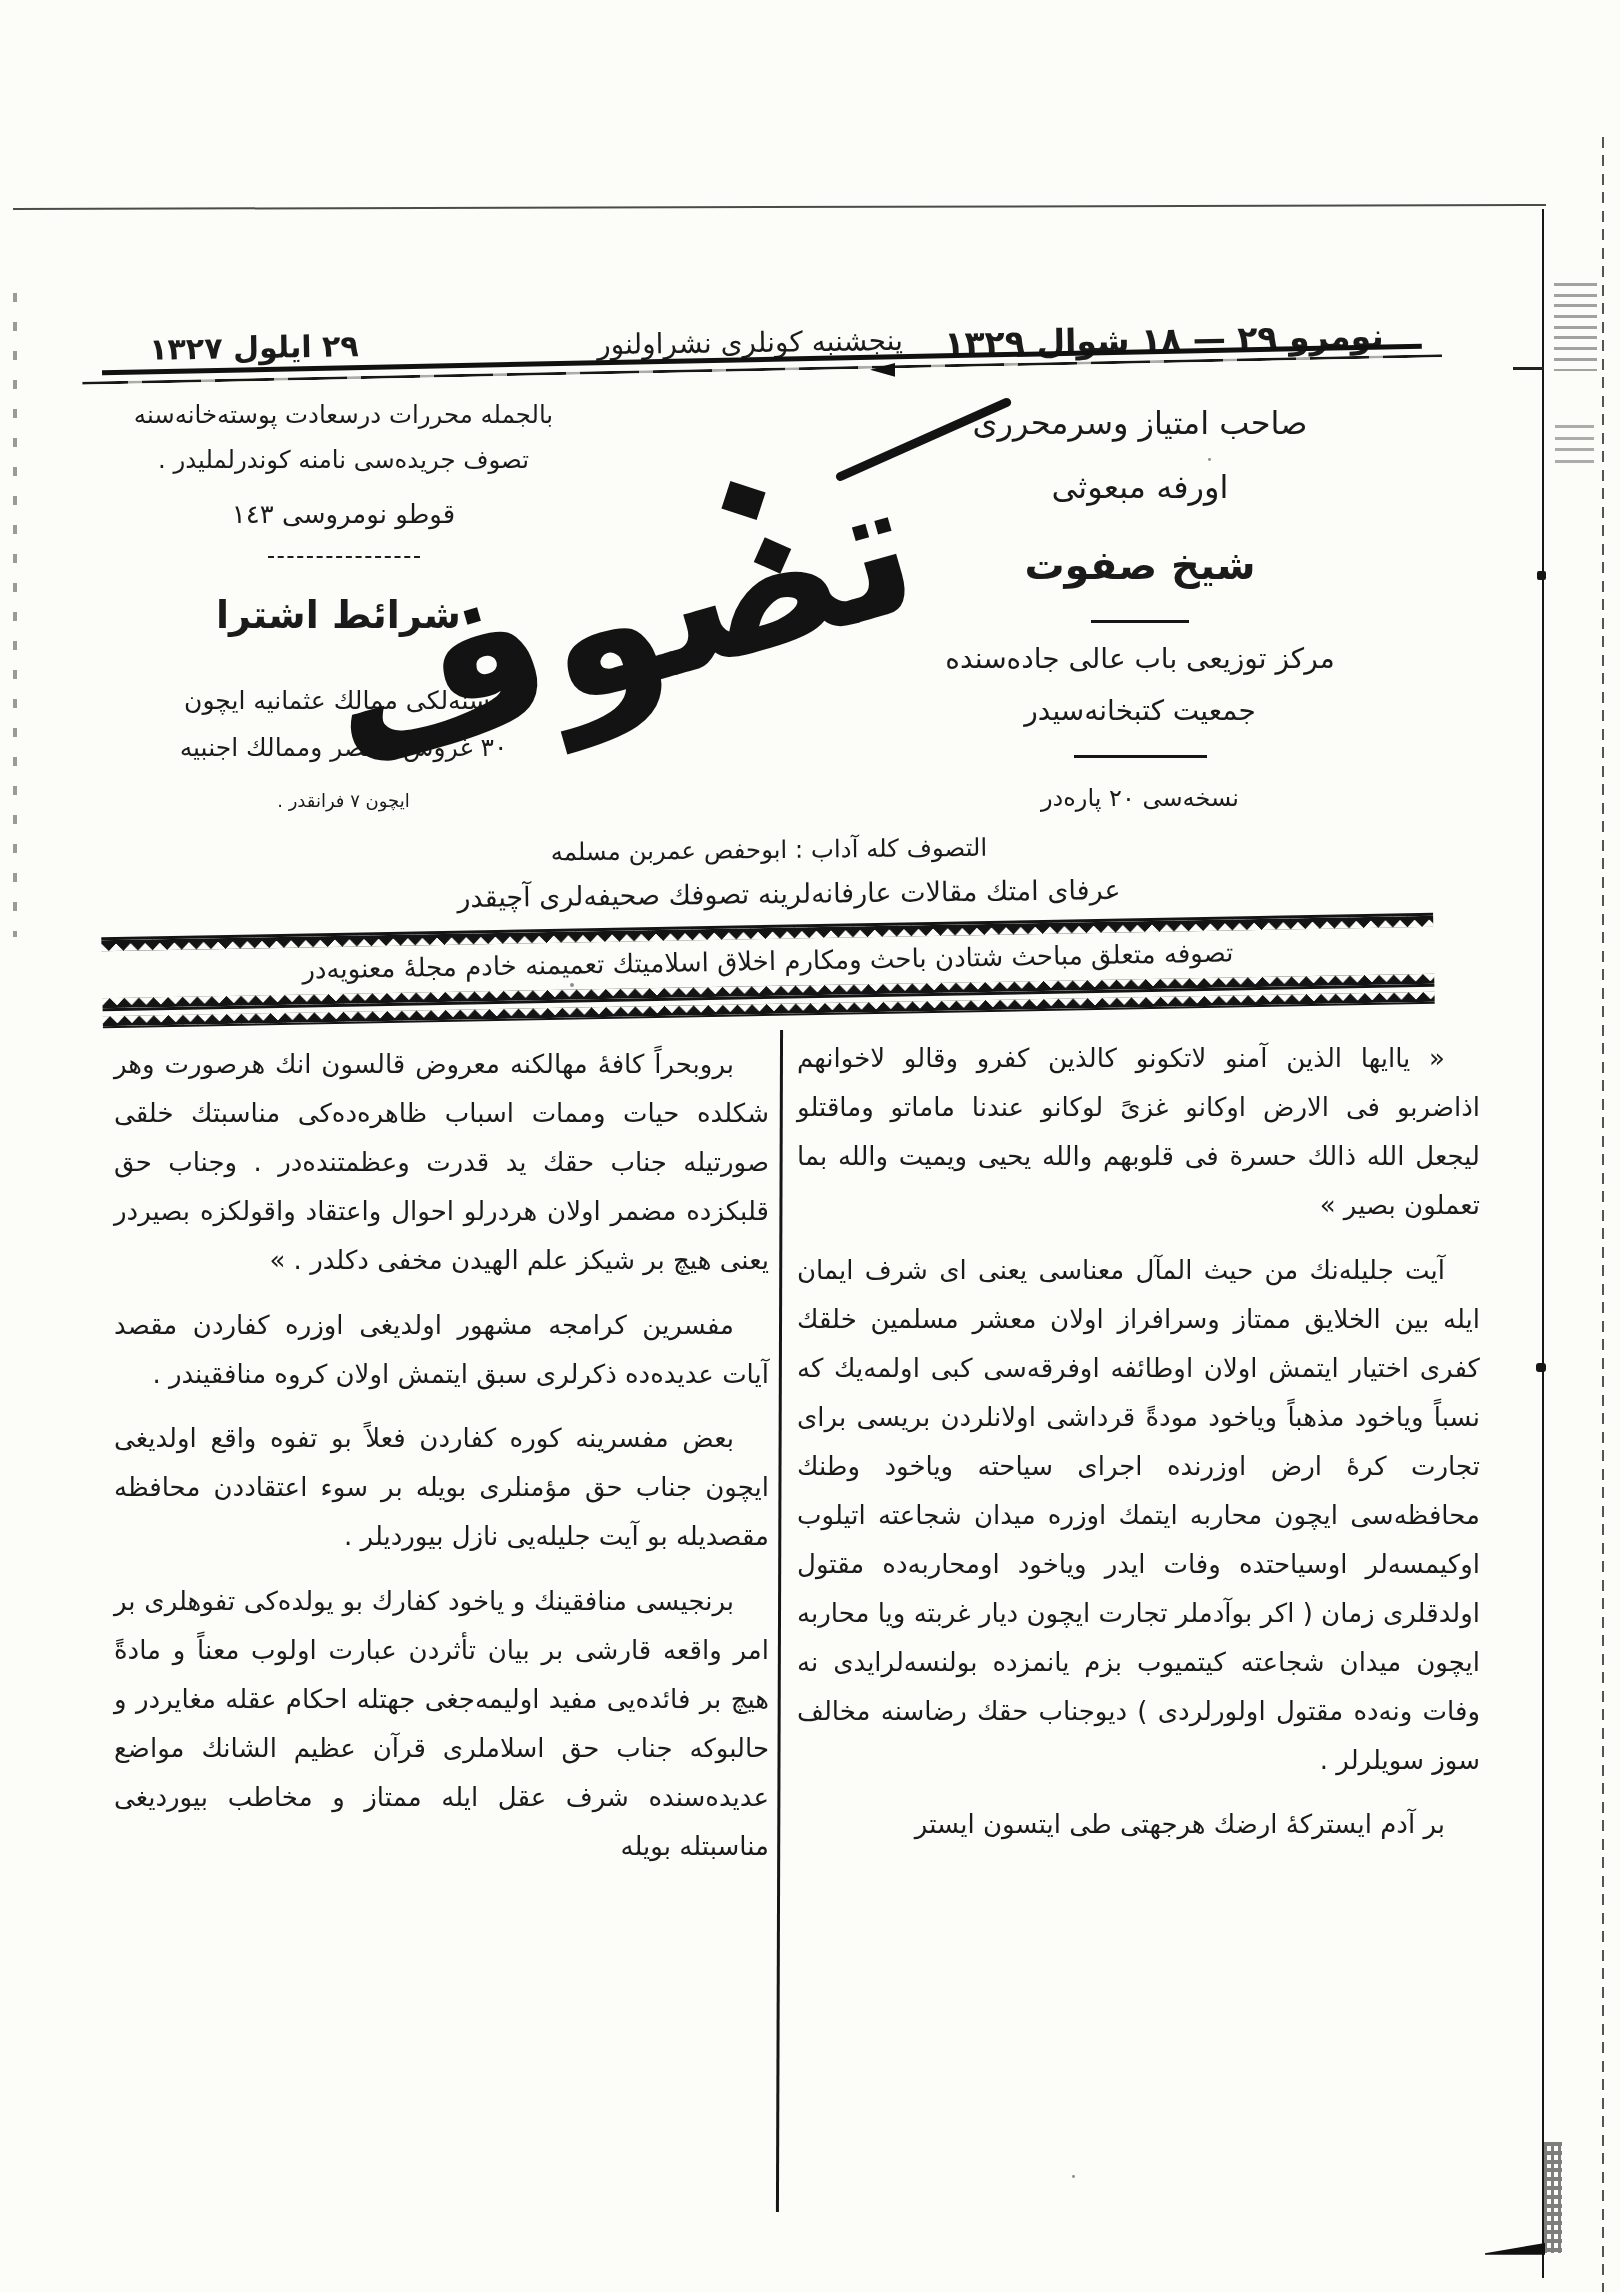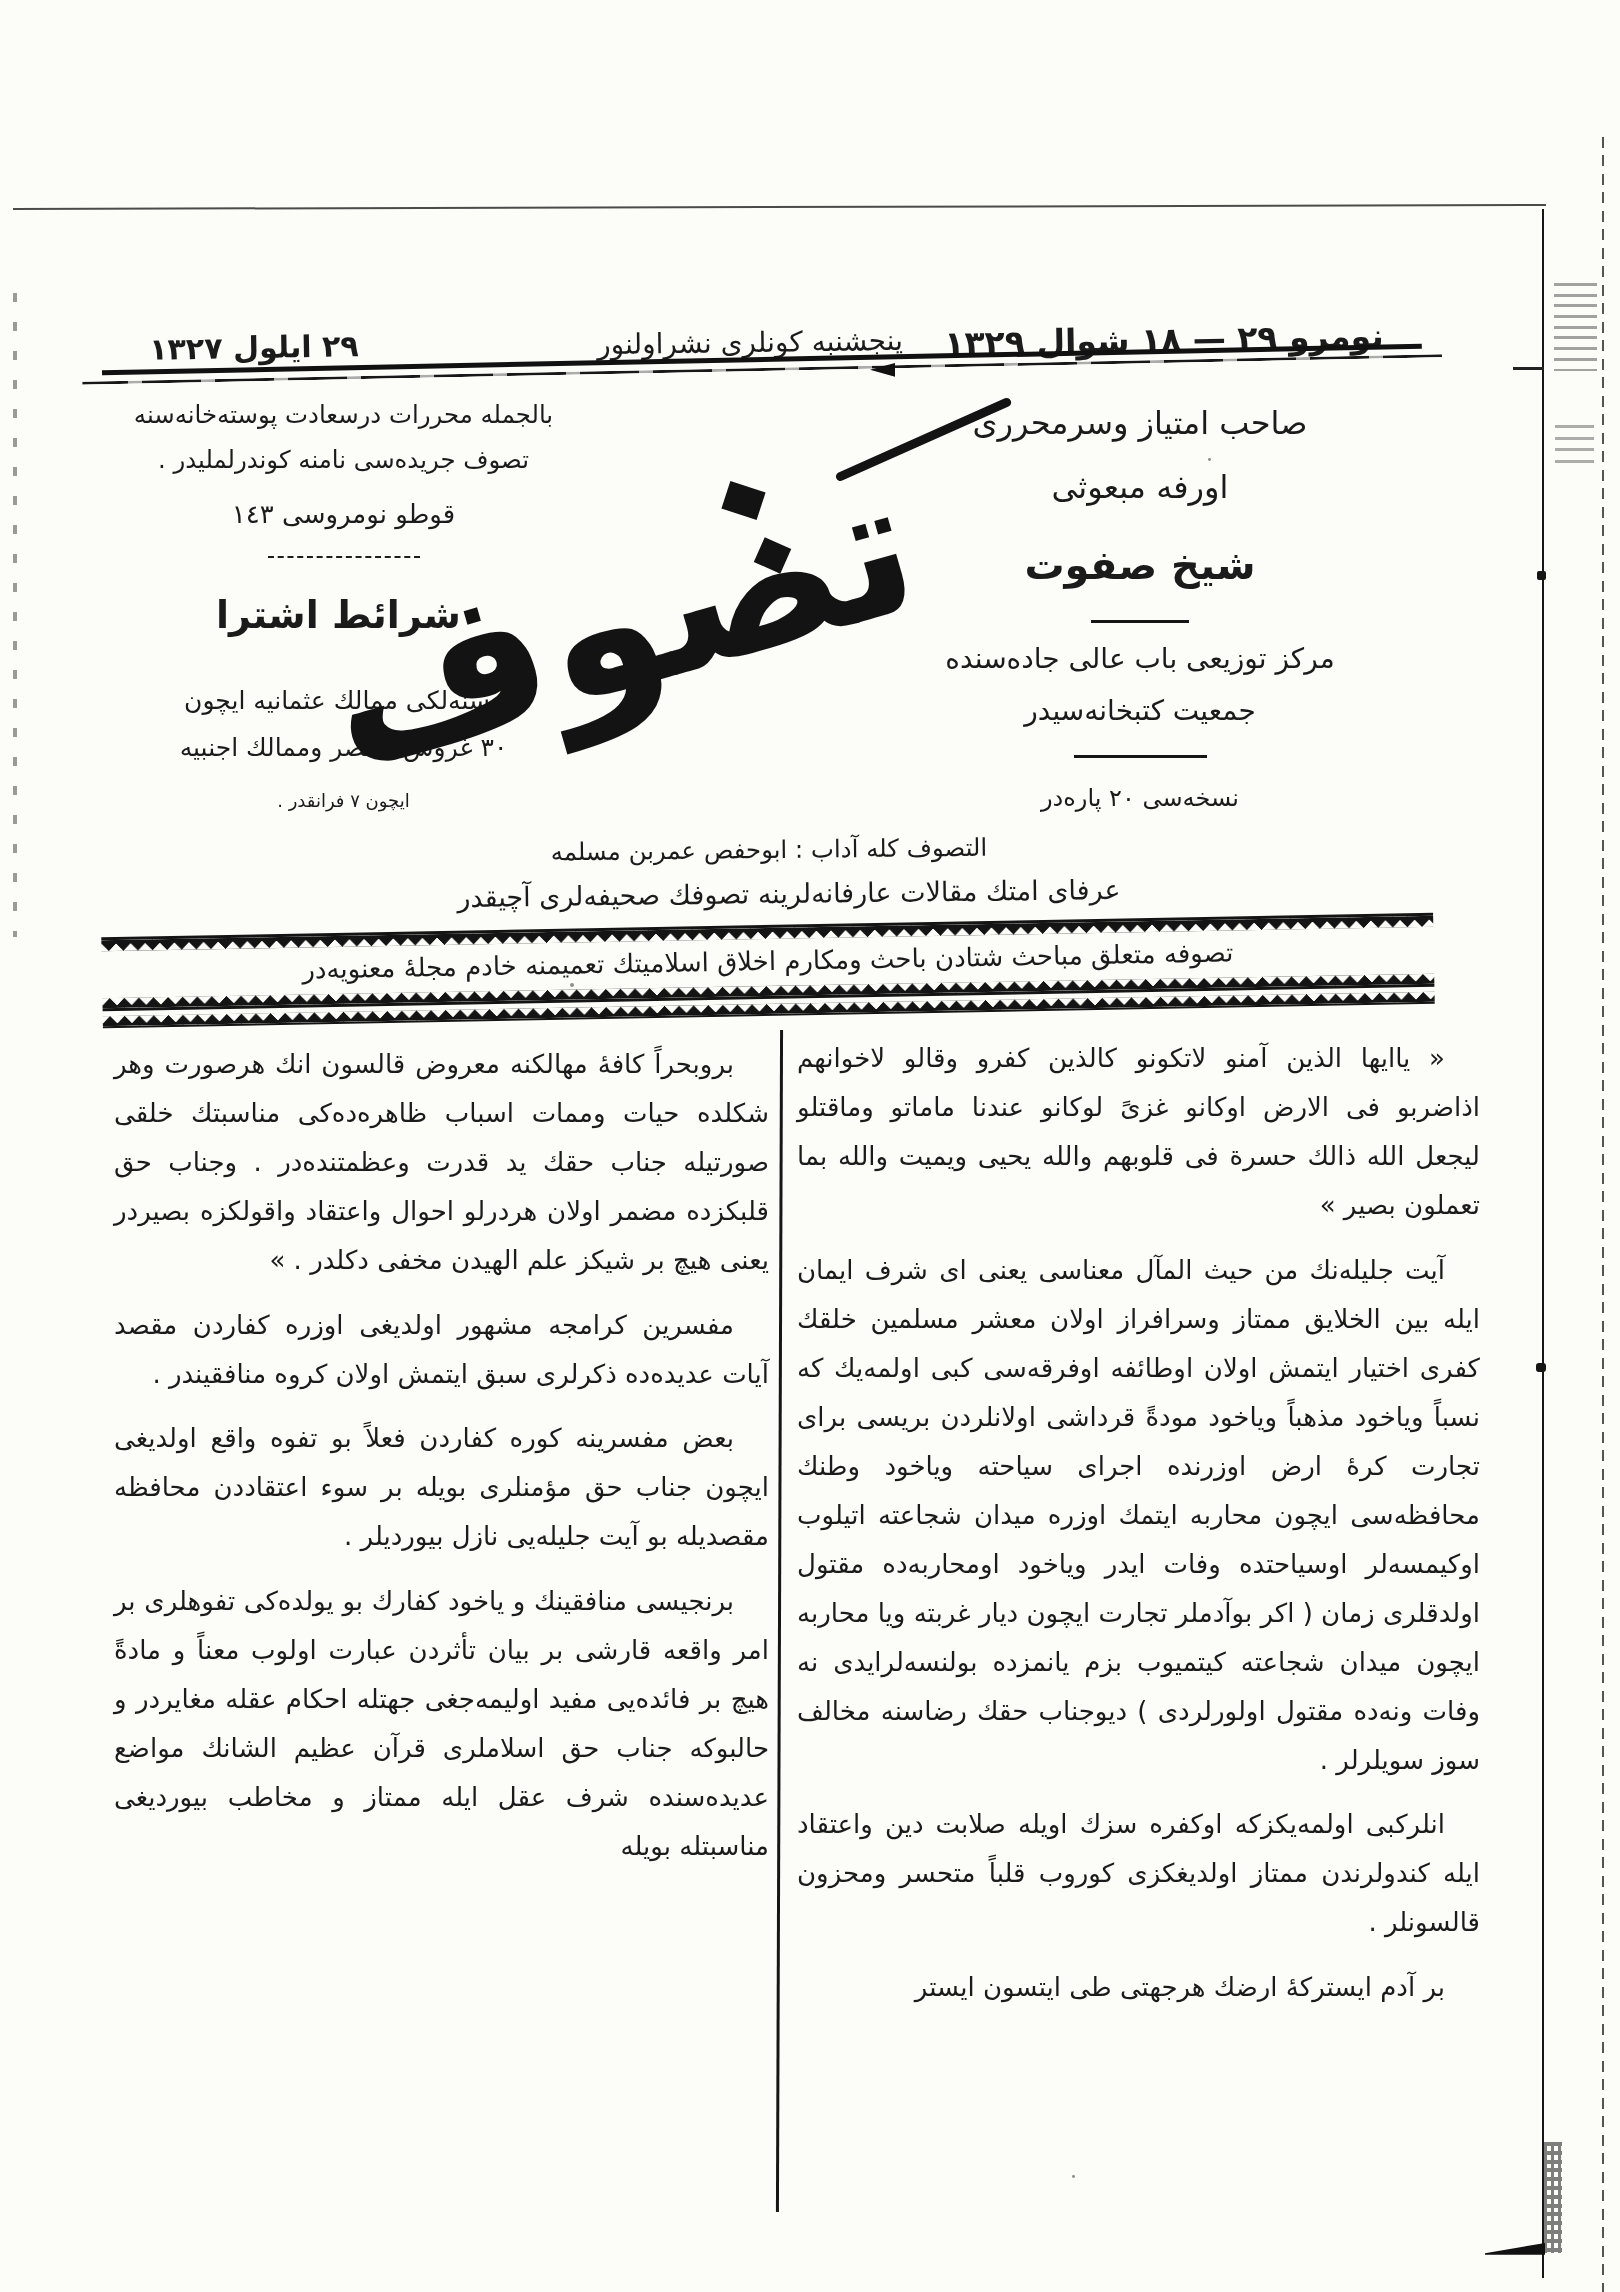--- a/index.html
+++ b/index.html
@@ -152,21 +152,20 @@
     <div class="botline"></div>
     <div class="gap"></div>
     <div class="saw-up"></div>
     <div class="botline"></div>
   </div>
 
   <div class="col-divider"></div>
   <div class="col col-right">
       <p>« ياايها الذين آمنو لاتكونو كالذين كفرو وقالو لاخوانهم اذاضربو فى الارض اوكانو غزىً لوكانو عندنا ماماتو وماقتلو ليجعل الله ذالك حسرة فى قلوبهم والله يحيى ويميت والله بما تعملون بصير »</p>
       <p>آيت جليله‌نك من حيث المآل معناسى يعنى اى شرف ايمان ايله بين الخلايق ممتاز وسرافراز اولان معشر مسلمين خلقك كفرى اختيار ايتمش اولان اوطائفه اوفرقه‌سى كبى اولمه‌يك كه نسباً وياخود مذهباً وياخود مودةً قرداشى اولانلردن بريسى براى تجارت كرهٔ ارض اوزرنده اجراى سياحته وياخود وطنك محافظه‌سى ايچون محاربه ايتمك اوزره ميدان شجاعته اتيلوب اوكيمسه‌لر اوسياحتده وفات ايدر وياخود اومحاربه‌ده مقتول اولدقلرى زمان ( اكر بوآدملر تجارت ايچون ديار غربته ويا محاربه ايچون ميدان شجاعته كيتميوب بزم يانمزده بولنسه‌لرايدى نه وفات ونه‌ده مقتول اولورلردى ) ديوجناب حقك رضاسنه مخالف سوز سويلرلر .</p>
-      <p>انلركبى اولمه‌يكزكه اوكفره سزك اويله صلابت دين واعتقاد ايله كندولرندن ممتاز اولديغكزى كوروب قلباً متحسر ومحزون قالسونلر .</p>
       <p>بر آدم ايستركهٔ ارضك هرجهتى طى ايتسون ايستر</p>
     </div>
   <div class="col col-left">
       <p>بروبحراً كافهٔ مهالكنه معروض قالسون انك هرصورت وهر شكلده حيات وممات اسباب ظاهره‌ده‌كى مناسبتك خلقى صورتيله جناب حقك يد قدرت وعظمتنده‌در . وجناب حق قلبكزده مضمر اولان هردرلو احوال واعتقاد واقولكزه بصيردر يعنى هيچ بر شيكز علم الهيدن مخفى دكلدر . »</p>
       <p>مفسرين كرامجه مشهور اولديغى اوزره كفاردن مقصد آيات عديده‌ده ذكرلرى سبق ايتمش اولان كروه منافقيندر .</p>
       <p>بعض مفسرينه كوره كفاردن فعلاً بو تفوه واقع اولديغى ايچون جناب حق مؤمنلرى بويله بر سوء اعتقاددن محافظه مقصديله بو آيت جليله‌يى نازل بيورديلر .</p>
       <p>برنجيسى منافقينك و ياخود كفارك بو يولده‌كى تفوهلرى بر امر واقعه قارشى بر بيان تأثردن عبارت اولوب معناً و مادةً هيچ بر فائده‌يى مفيد اوليمه‌جغى جهتله احكام عقله مغايردر و حالبوكه جناب حق اسلاملرى قرآن عظيم الشانك مواضع عديده‌سنده شرف عقل ايله ممتاز و مخاطب بيورديغى مناسبتله بويله</p>
     </div>
 
 </div>

